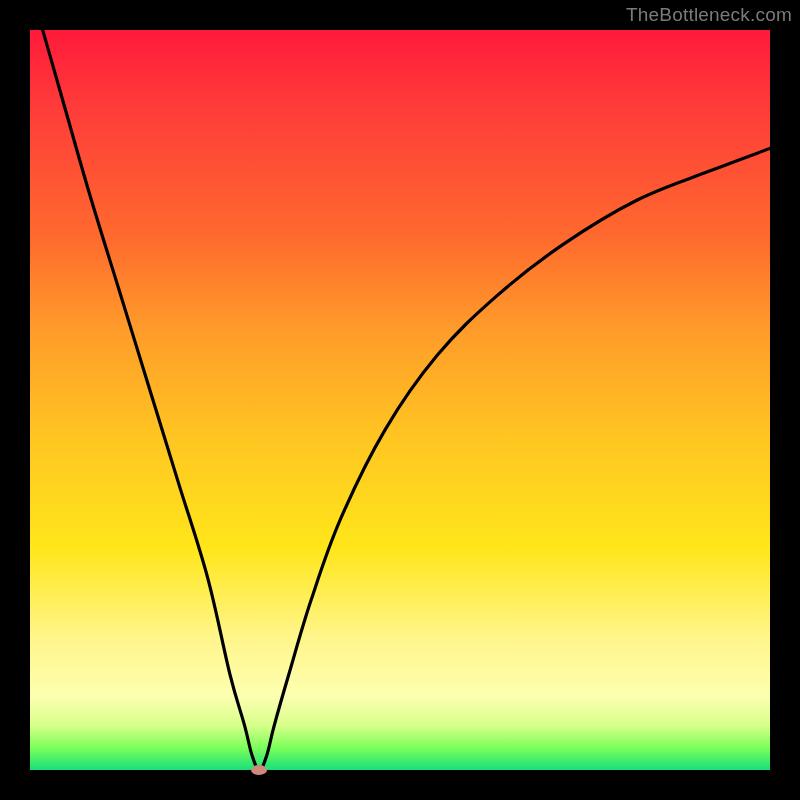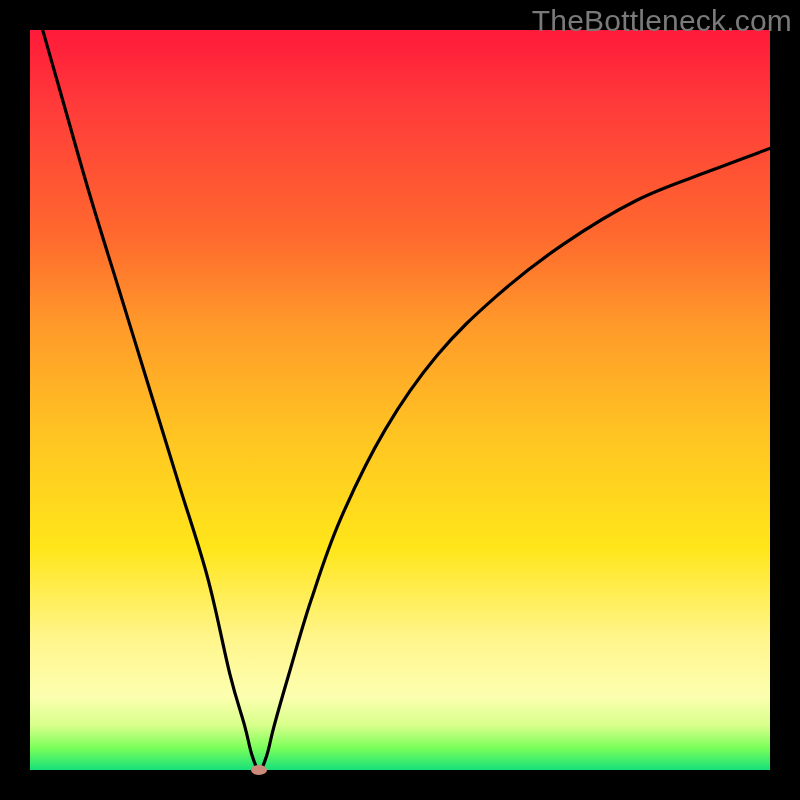--- a/index.html
+++ b/index.html
@@ -44,21 +44,21 @@
     top: 0;
     width: 740px;
     height: 740px;
     pointer-events: none;
   }
   .watermark {
     position: absolute;
     top: 4px;
     right: 8px;
     color: #7a7a7a;
-    font-size: 30px;
+    font-size: 19px;
     letter-spacing: 0.2px;
     user-select: none;
   }
   .min-marker {
     position: absolute;
     width: 16px;
     height: 10px;
     border-radius: 50%;
     background: #cc8a7a;
     transform: translate(-50%, -50%);

